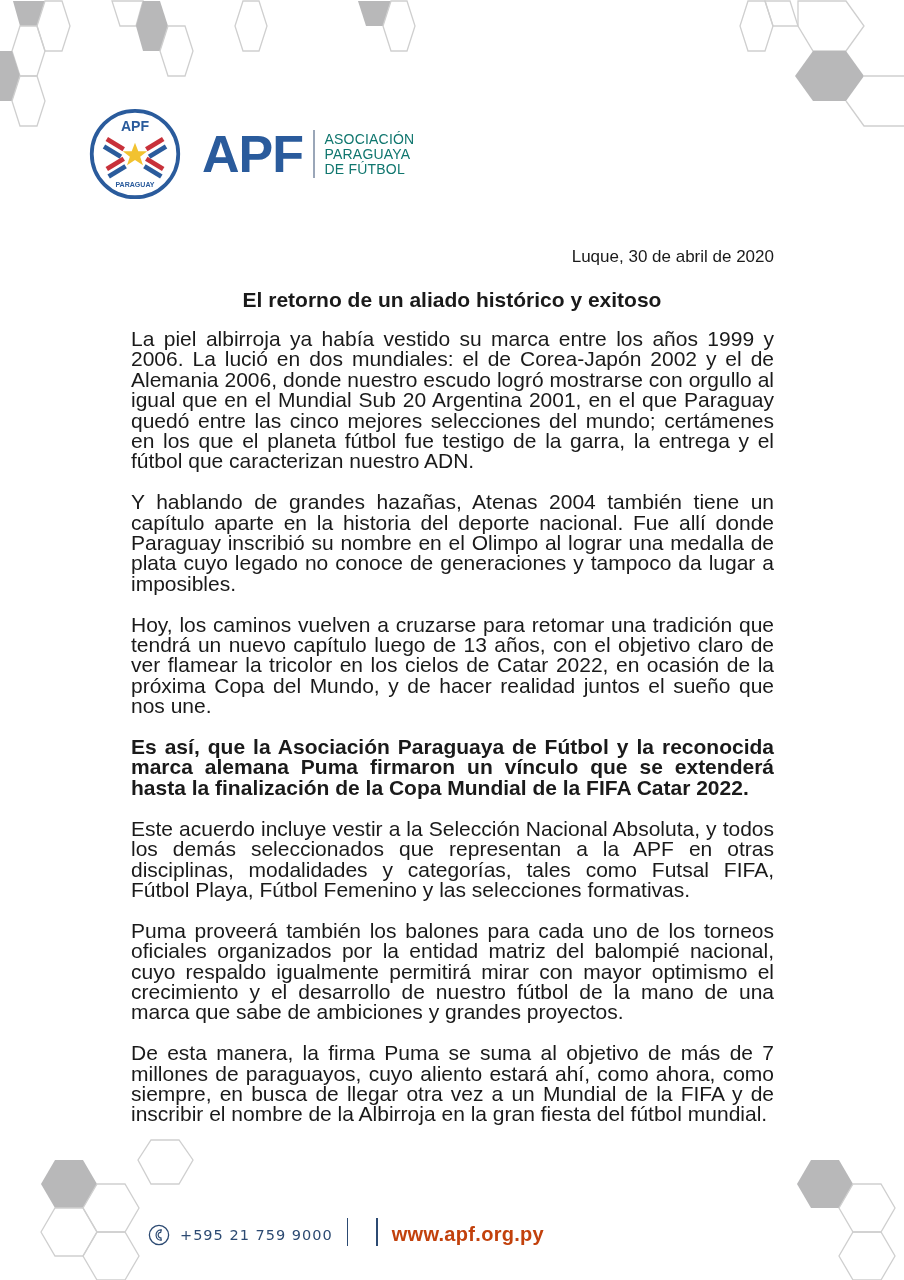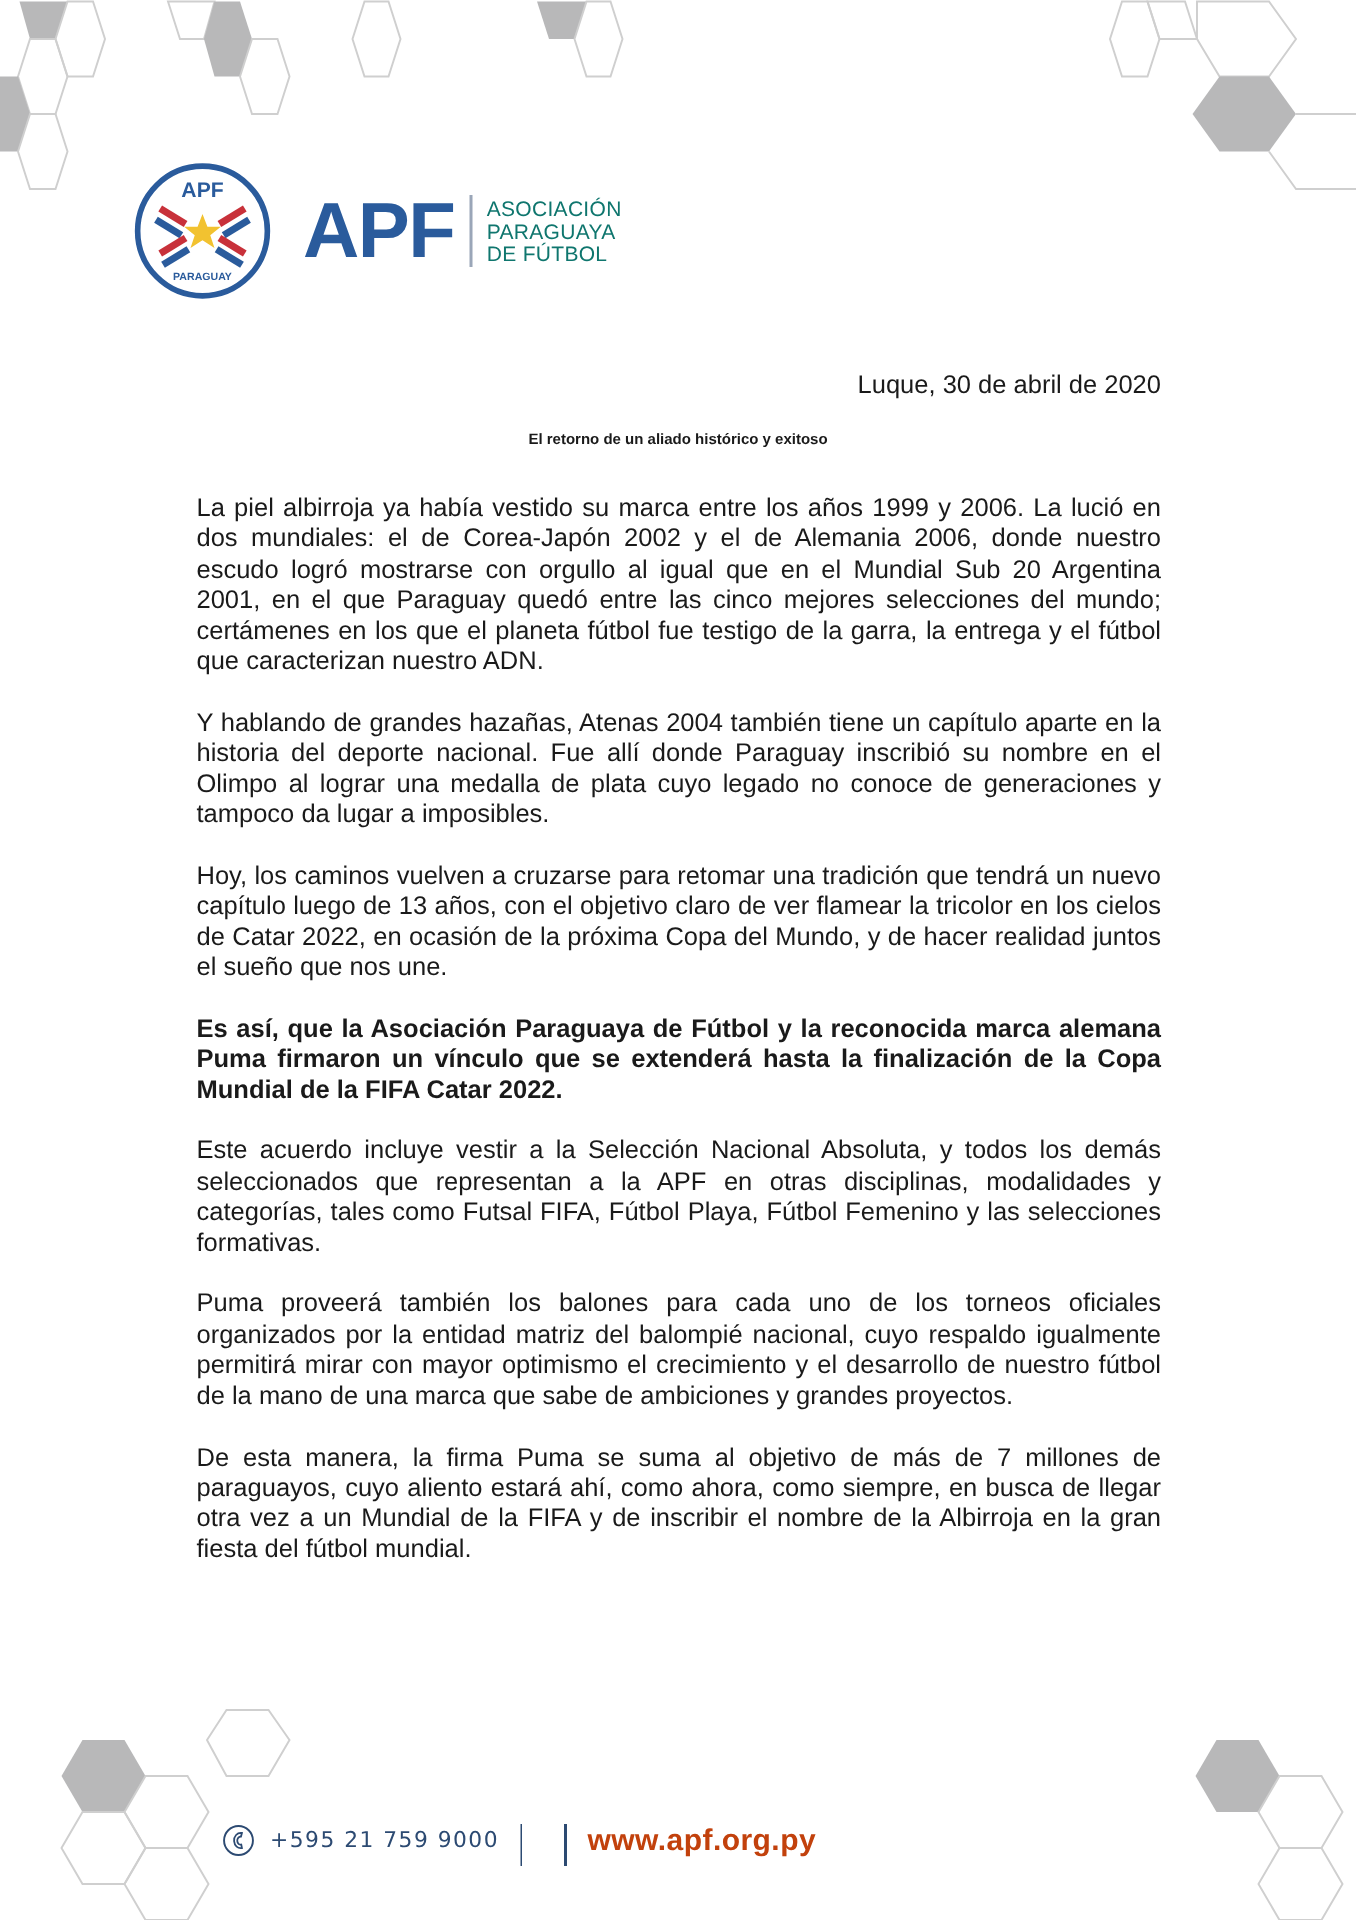--- a/index.html
+++ b/index.html
@@ -8,25 +8,25 @@
   .decor { position: absolute; left: 0; top: 0; width: 904px; height: 1280px; pointer-events: none; }
   .logo-area { position: absolute; left: 88px; top: 106px; height: 96px; display: flex; align-items: center; }
   .crest { width: 94px; height: 94px; }
   .brand { margin-left: 20px; display: flex; align-items: center; }
   .brand-apf { font-family: "Liberation Sans", sans-serif; font-weight: 700; font-size: 52px;
                color: #2a5b9c; letter-spacing: -1px; line-height: 1; }
   .brand-sep { width: 1.5px; height: 48px; background: #9aa6b8; margin: 0 10px 0 10px; }
   .brand-name { font-size: 14px; line-height: 15px; color: #0f766e; letter-spacing: 0.2px; }
   .brand-name div { white-space: nowrap; }
   .date { position: absolute; right: 130px; top: 247px; font-size: 17px; color: #1a1a1a; }
-  .title { position: absolute; left: 0; right: 0; top: 288px; text-align: center; font-size: 10px; font-weight: 700; }
-  .body-text { position: absolute; left: 131px; width: 643px; top: 329px; font-size: 17px; line-height: 20.4px; }
+  .title { position: absolute; left: 0; right: 0; top: 288px; text-align: center; font-size: 21px; font-weight: 700; }
+  .body-text { position: absolute; left: 131px; width: 643px; top: 329px; font-size: 21px; line-height: 20.4px; }
   .body-text p { margin: 0 0 20.4px 0; text-align: justify; }
   .body-text p.bold { font-weight: 700; }
-  .footer { position: absolute; left: 148px; top: 1216px; height: 30px; display: flex; align-items: flex-start;
+  .footer { position: absolute; left: 148px; top: 1216px; height: 30px; display: flex; align-items: flex-end;
             font-family: "DejaVu Sans", sans-serif; color: #2c4a72; }
   .footer .item { display: flex; align-items: center; font-size: 14.5px; letter-spacing: 1px; }
   .footer .icon { width: 22px; height: 22px; margin-right: 10px; }
   .footer .vsep { width: 1.5px; height: 28px; background: #2c4a72; margin: 0 14px; }
   .footer .url { font-family: "Liberation Sans", sans-serif; font-weight: 700; font-size: 20px; letter-spacing: 0.3px; color: #c2410c; }
 </style>
 </head>
 <body>
 
 <svg class="decor" viewBox="0 0 904 1280" xmlns="http://www.w3.org/2000/svg">

